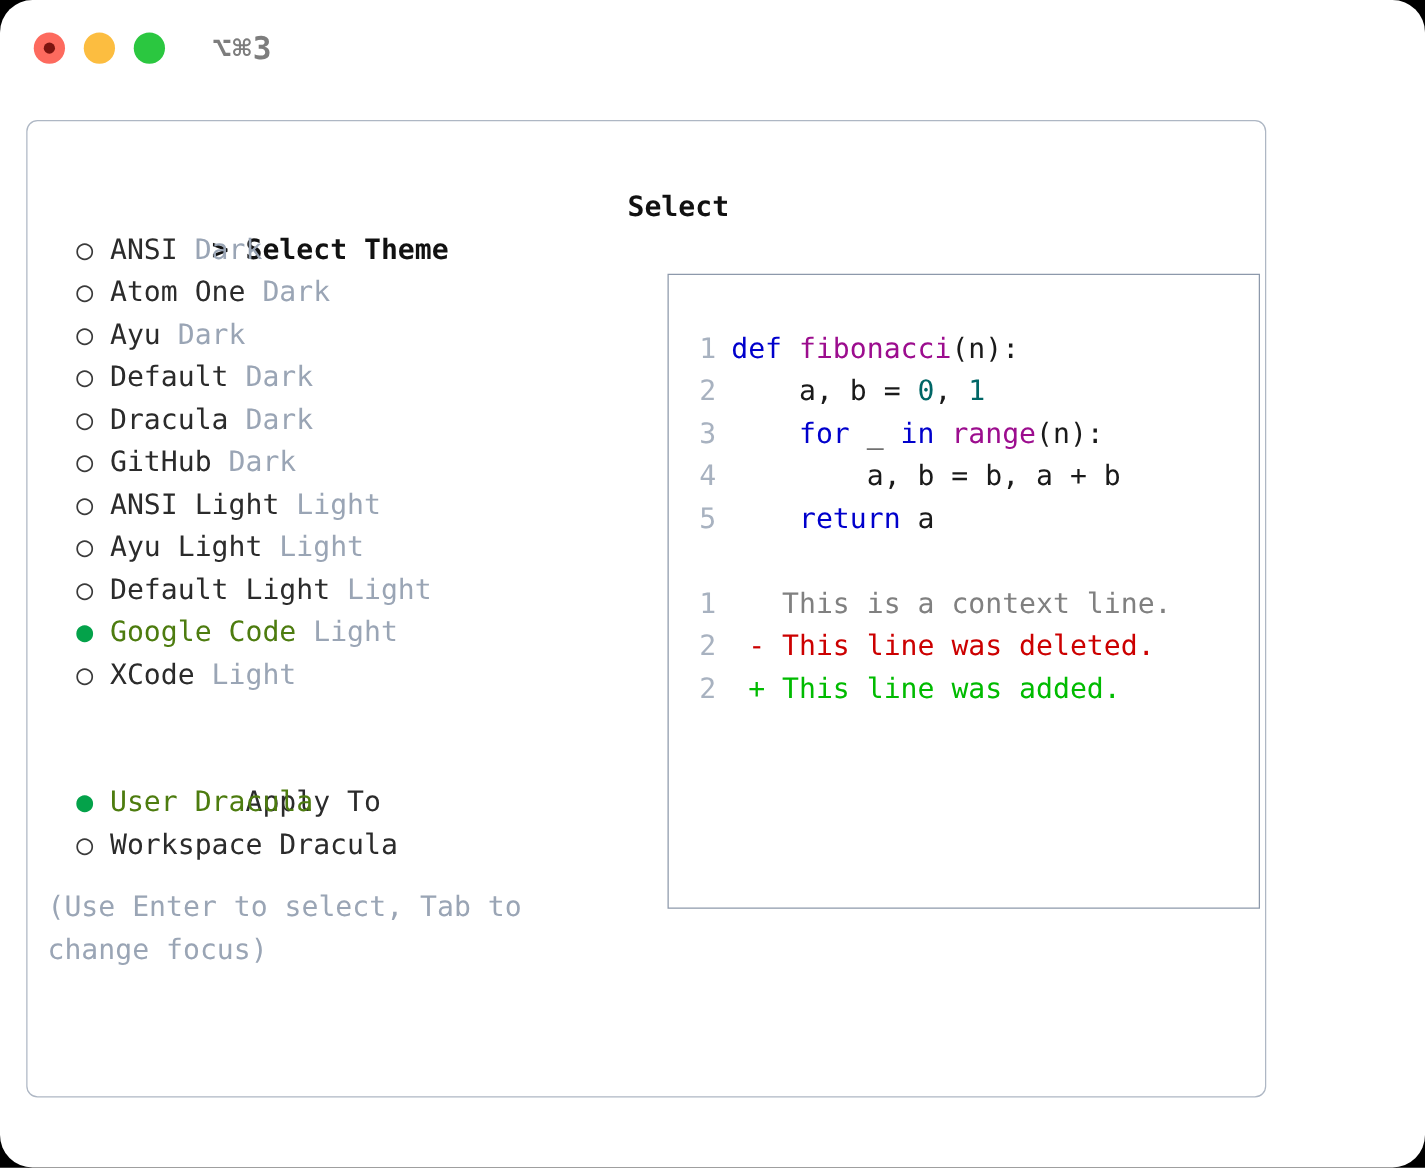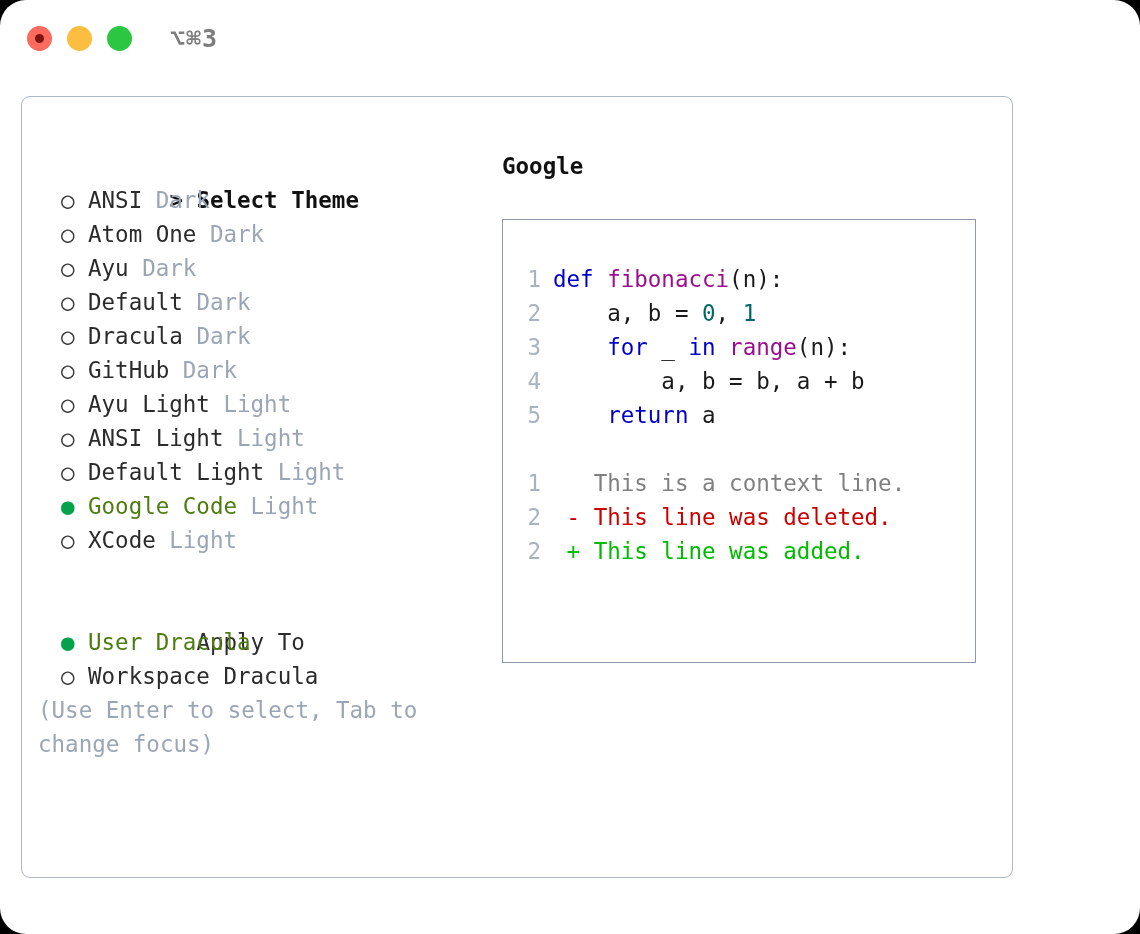--- a/index.html
+++ b/index.html
@@ -102,20 +102,21 @@
   .marker-prompt { font-weight: bold; color: #111111; }
   .radio-off { color: #3a3a3a; }
   .radio-on  { color: #04a24a; }
   .item-name { color: #2b2b2b; }
   .item-name.selected { color: #4d7c0f; }
   .tag {
     color: #9aa5b5;
   }
   .spacer { height: 34px; }
   #hint {
+    margin-top: 16px;
     font-size: 22.5px;
     line-height: 34px;
     color: #9aa5b5;
     width: 410px;
   }
 
   
   #right-col {
     position: absolute;
     left: 480px;
@@ -124,25 +125,26 @@
   }
   #preview-title {
     font-size: 22.5px;
     font-weight: bold;
     color: #111111;
     line-height: 34px;
   }
   #preview-box {
     margin-top: 36px;
     width: 474px;
-    height: 444px;
+    height: 508px;
     box-sizing: border-box;
     border: 1.8px solid #8d99ab;
     background: #ffffff;
     position: relative;
+    margin-left: 32px;
   }
   #code {
     position: absolute;
     left: 12px;
     top: 42px;
     font-size: 22.5px;
     line-height: 34px;
     white-space: pre;
   }
   .cline { white-space: pre; }
@@ -183,42 +185,42 @@
         <span class="marker marker-prompt">&gt;</span><span>Select Theme</span>
       </div>
 
       <div id="theme-list">
           <div class="row"><span class="marker radio-off">○</span><span class="item-name">ANSI</span><span> </span><span class="tag">Dark</span></div>
           <div class="row"><span class="marker radio-off">○</span><span class="item-name">Atom One</span><span> </span><span class="tag">Dark</span></div>
           <div class="row"><span class="marker radio-off">○</span><span class="item-name">Ayu</span><span> </span><span class="tag">Dark</span></div>
           <div class="row"><span class="marker radio-off">○</span><span class="item-name">Default</span><span> </span><span class="tag">Dark</span></div>
           <div class="row"><span class="marker radio-off">○</span><span class="item-name">Dracula</span><span> </span><span class="tag">Dark</span></div>
           <div class="row"><span class="marker radio-off">○</span><span class="item-name">GitHub</span><span> </span><span class="tag">Dark</span></div>
+          <div class="row"><span class="marker radio-off">○</span><span class="item-name">ANSI Light</span><span> </span><span class="tag">Light</span></div>
           <div class="row"><span class="marker radio-off">○</span><span class="item-name">Ayu Light</span><span> </span><span class="tag">Light</span></div>
-          <div class="row"><span class="marker radio-off">○</span><span class="item-name">ANSI Light</span><span> </span><span class="tag">Light</span></div>
           <div class="row"><span class="marker radio-off">○</span><span class="item-name">Default Light</span><span> </span><span class="tag">Light</span></div>
           <div class="row"><span class="marker radio-on">●</span><span class="item-name selected">Google Code</span><span> </span><span class="tag">Light</span></div>
           <div class="row"><span class="marker radio-off">○</span><span class="item-name">XCode</span><span> </span><span class="tag">Light</span></div>
         </div>
 
       <div class="spacer"></div>
 
       <div class="row">
         <span class="marker"> </span><span>Apply To</span>
       </div>
 
       <div id="apply-list">
           <div class="row"><span class="marker radio-on">●</span><span class="item-name selected">User Dracula</span></div>
           <div class="row"><span class="marker radio-off">○</span><span class="item-name">Workspace Dracula</span></div>
         </div>
 
       <div id="hint">(Use Enter to select, Tab to change focus)</div>
     </div>
 
     <div id="right-col">
-      <div id="preview-title">Google</div>
+      <div id="preview-title">Select</div>
       <div id="preview-box">
         <div id="code"><div class="cline"><span class="lnum">1</span><span class="t-kw">def </span><span class="t-fn">fibonacci</span><span class="t-pl">(n):</span></div><div class="cline"><span class="lnum">2</span><span class="t-pl">    a, b = </span><span class="t-num">0</span><span class="t-pl">, </span><span class="t-num">1</span></div><div class="cline"><span class="lnum">3</span><span class="t-pl">    </span><span class="t-kw">for</span><span class="t-pl"> _ </span><span class="t-kw">in</span><span class="t-pl"> </span><span class="t-fn">range</span><span class="t-pl">(n):</span></div><div class="cline"><span class="lnum">4</span><span class="t-pl">        a, b = b, a + b</span></div><div class="cline"><span class="lnum">5</span><span class="t-pl">    </span><span class="t-kw">return</span><span class="t-pl"> a</span></div><div class="blank-line"></div><div class="cline"><span class="lnum">1</span><span class="t-ctx">  </span><span class="t-ctx"> This is a context line.</span></div><div class="cline"><span class="lnum">2</span><span class="t-del"> -</span><span class="t-del"> This line was deleted.</span></div><div class="cline"><span class="lnum">2</span><span class="t-add"> +</span><span class="t-add"> This line was added.</span></div></div>
       </div>
     </div>
 
   </div>
 </div>
 
 </body></html>

